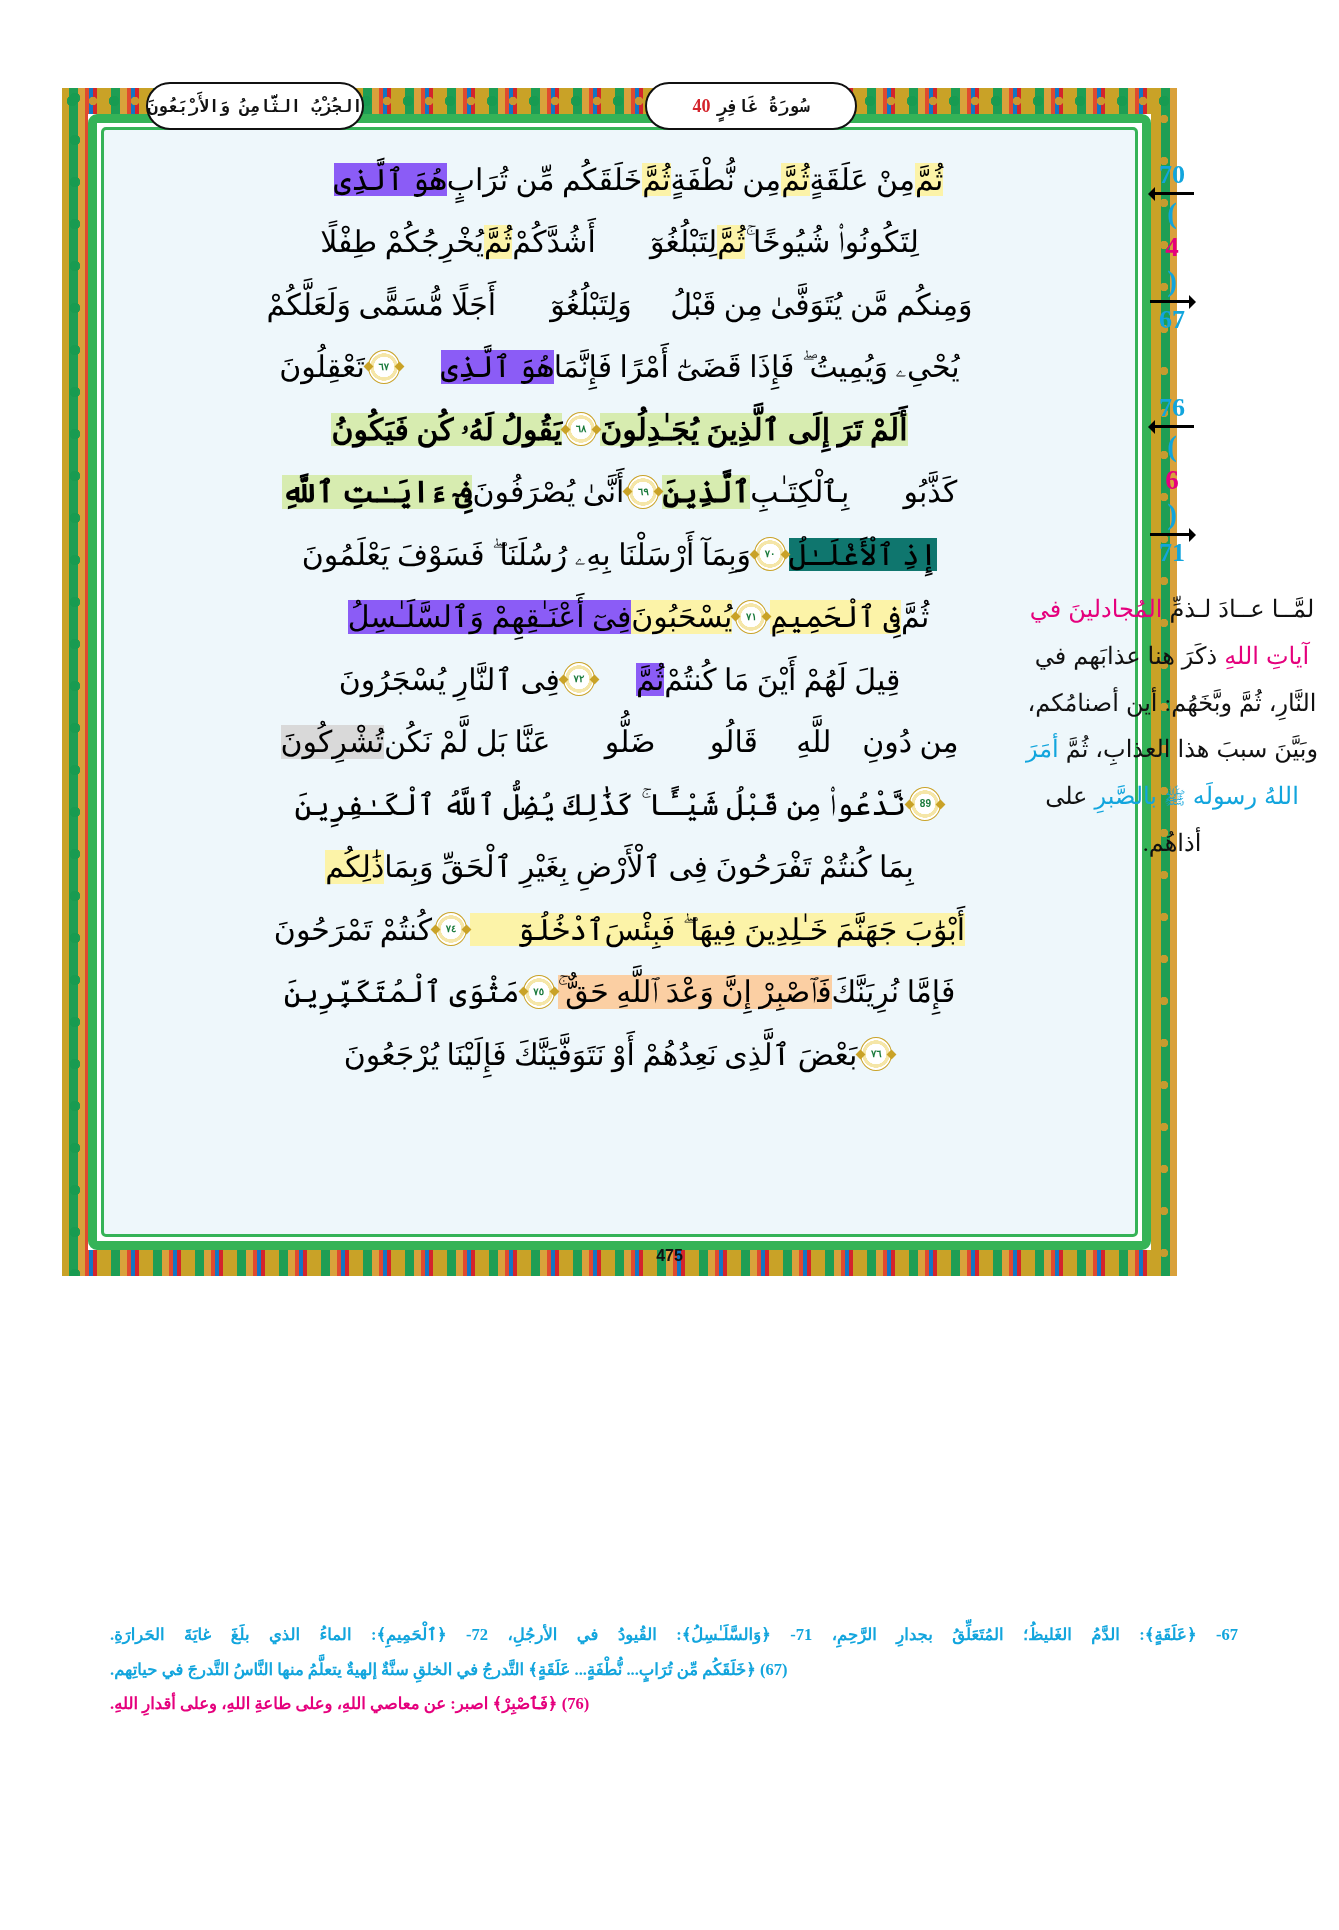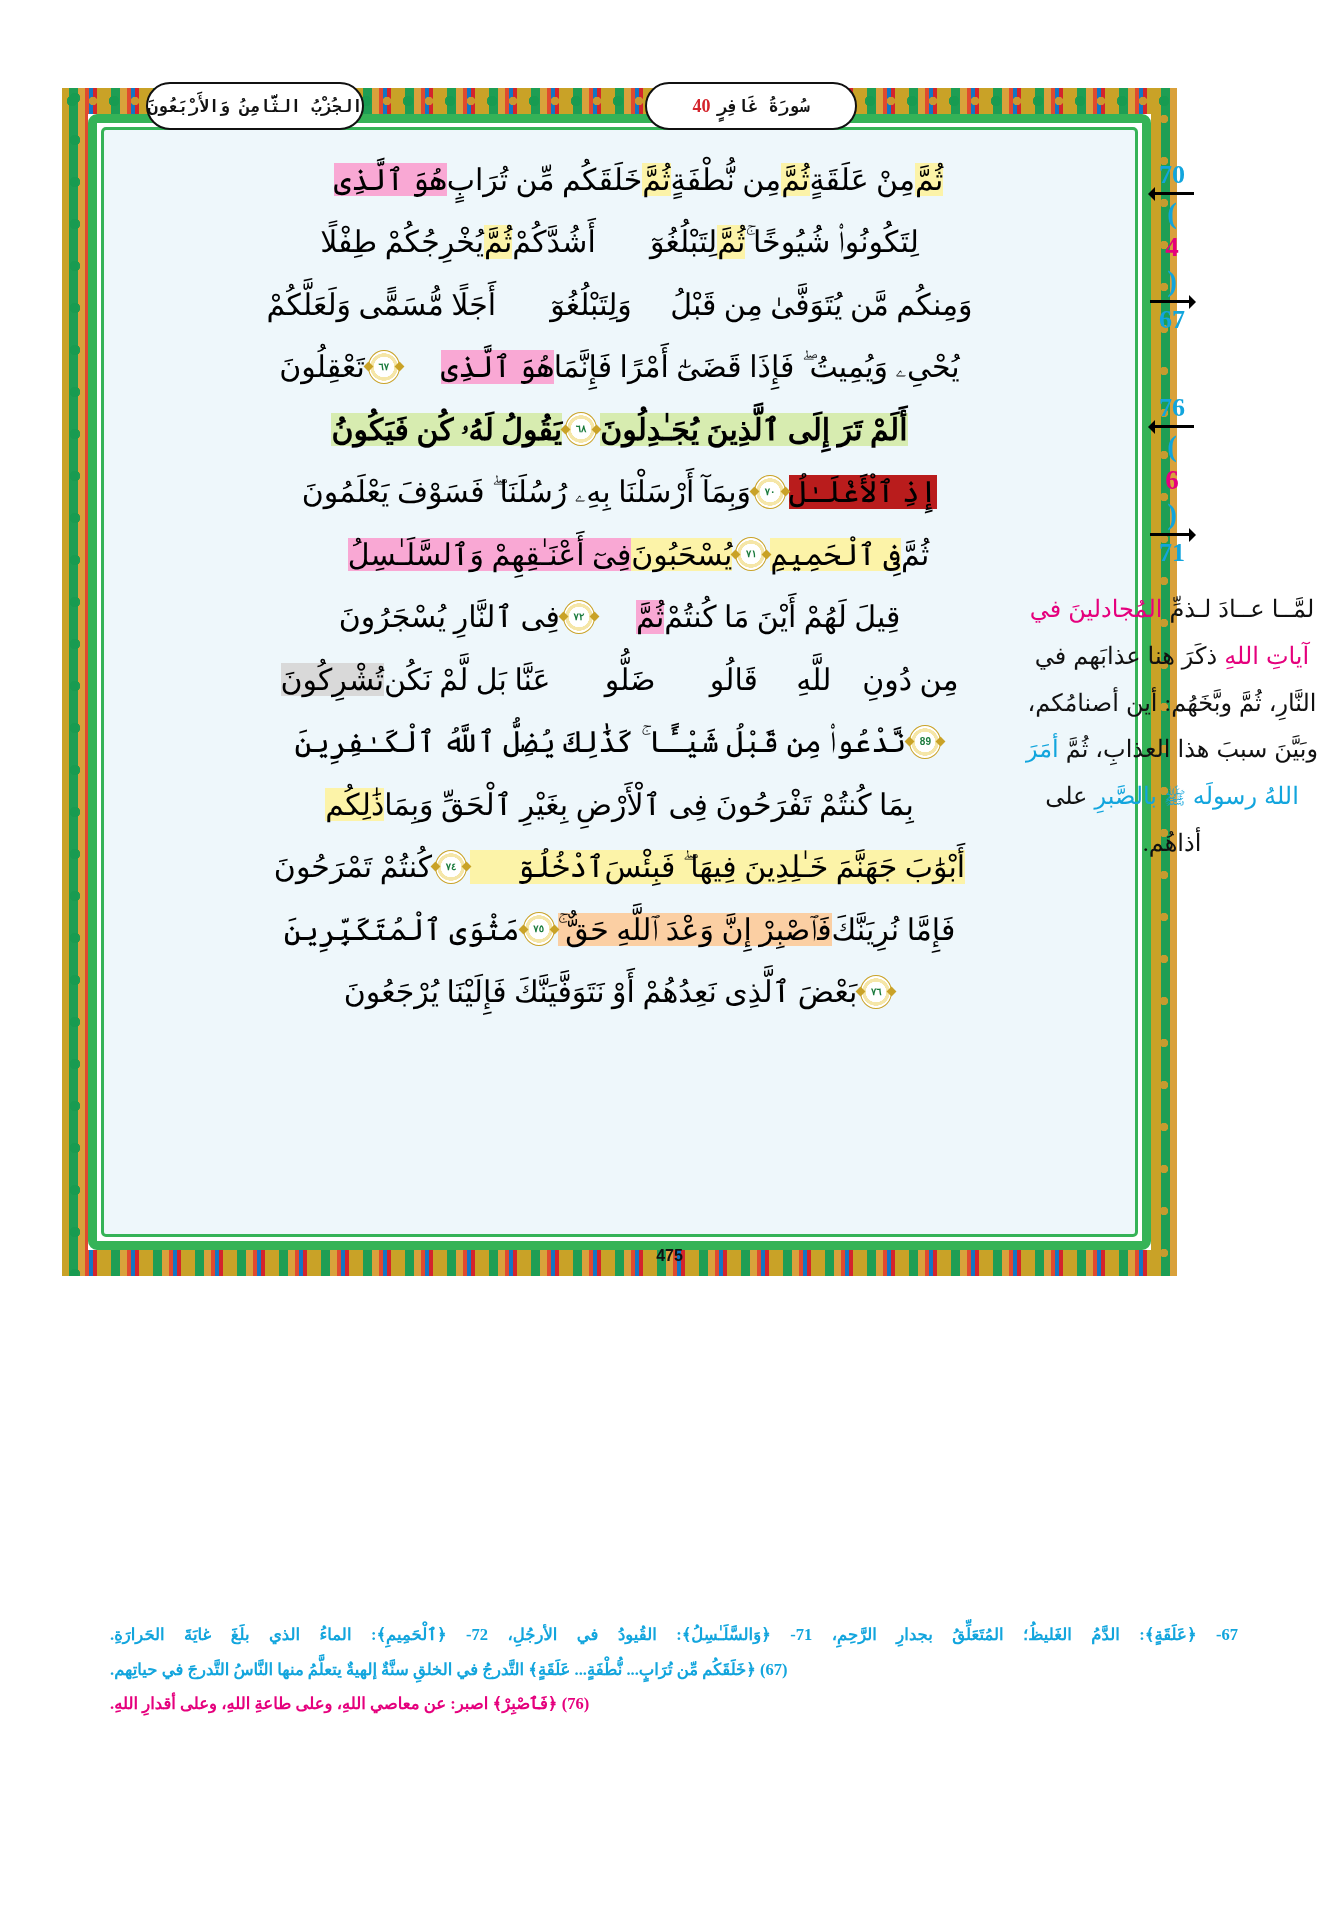--- a/index.html
+++ b/index.html
@@ -122,23 +122,23 @@
     flex-wrap:nowrap;
     height:62.5px;
     font-size:30px;
     line-height:1.05;
     color:#000;
     white-space:nowrap;
     font-family:"Liberation Serif","DejaVu Serif",serif;
   }
   .aline span{padding:1px 0;}
   .hl-yellow{background:#fcf3a8;}
-  .hl-pink{background:#f9a8d4;margin-left:38px;}
+  .hl-pink{background:#8b5cf6;margin-left:38px;}
   .hl-green{background:#d7ecb0;font-weight:bold;}
-  .hl-blue{background:#b91c1c;}
+  .hl-blue{background:#0f766e;}
   .hl-grey{background:#d9d9d9;}
   .hl-orange{background:#fbcfa3;}
 
   
   .ayah{
     display:inline-flex;align-items:center;justify-content:center;
     width:30px;height:30px;
     margin:0 3px;
     font-size:10px;font-weight:700;color:#1a7a3c;
     background:
@@ -277,20 +277,27 @@
         <span class="ayah">٦٧</span>
         <span class="hl-pink">هُوَ ٱلَّذِى</span>
         <span> يُحْىِۦ وَيُمِيتُ ۖ فَإِذَا قَضَىٰٓ أَمْرًا فَإِنَّمَا</span>
       </div>
       <div class="aline">
         <span class="hl-green">يَقُولُ لَهُۥ كُن فَيَكُونُ</span>
         <span class="ayah">٦٨</span>
         <span class="hl-green">أَلَمْ تَرَ إِلَى ٱلَّذِينَ يُجَـٰدِلُونَ</span>
       </div>
       <div class="aline">
+        <span class="hl-green">فِىٓ ءَايَـٰتِ ٱللَّهِ</span>
+        <span> أَنَّىٰ يُصْرَفُونَ</span>
+        <span class="ayah">٦٩</span>
+        <span class="hl-green">ٱلَّذِينَ</span>
+        <span> كَذَّبُوا۟ بِٱلْكِتَـٰبِ</span>
+      </div>
+      <div class="aline">
         <span>وَبِمَآ أَرْسَلْنَا بِهِۦ رُسُلَنَا ۖ فَسَوْفَ يَعْلَمُونَ</span>
         <span class="ayah">٧٠</span>
         <span class="hl-blue">إِذِ ٱلْأَغْلَـٰلُ</span>
       </div>
       <div class="aline">
         <span class="hl-pink">فِىٓ أَعْنَـٰقِهِمْ وَٱلسَّلَـٰسِلُ</span>
         <span class="hl-yellow"> يُسْحَبُونَ</span>
         <span class="ayah">٧١</span>
         <span class="hl-yellow">فِى ٱلْحَمِيمِ</span>
         <span> ثُمَّ</span>

